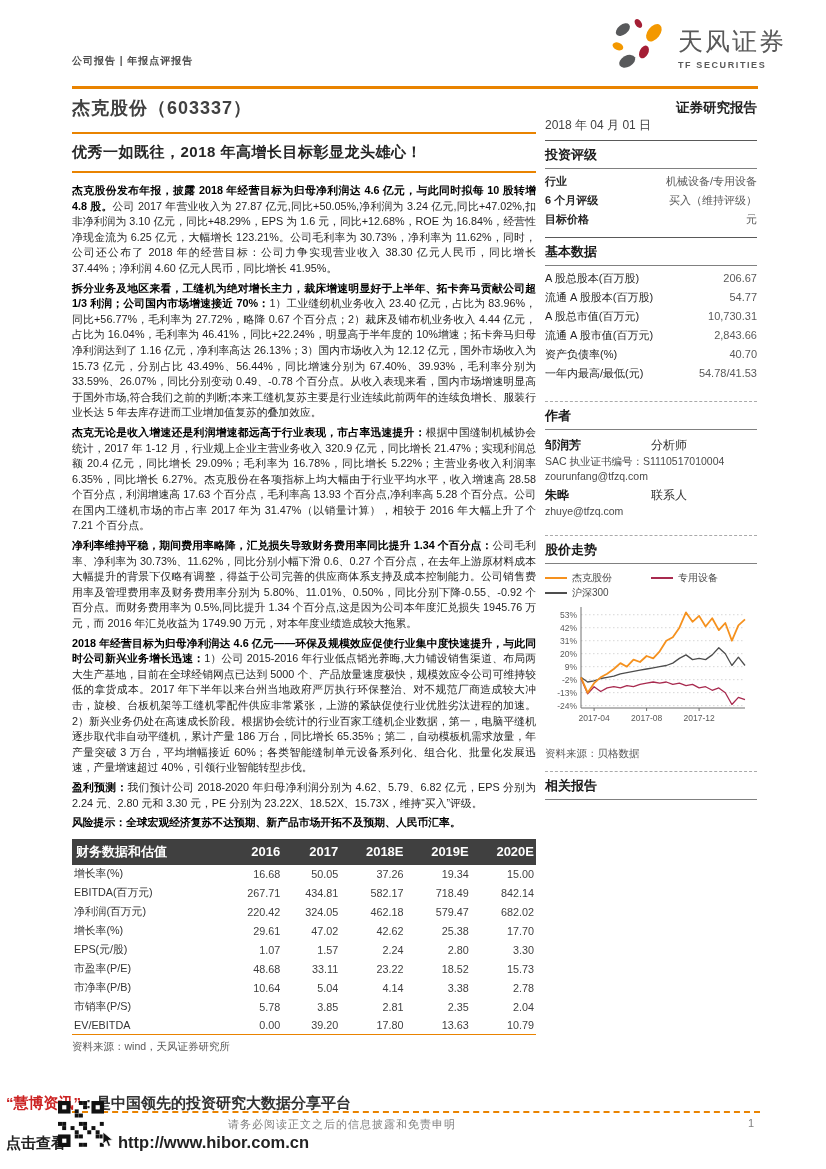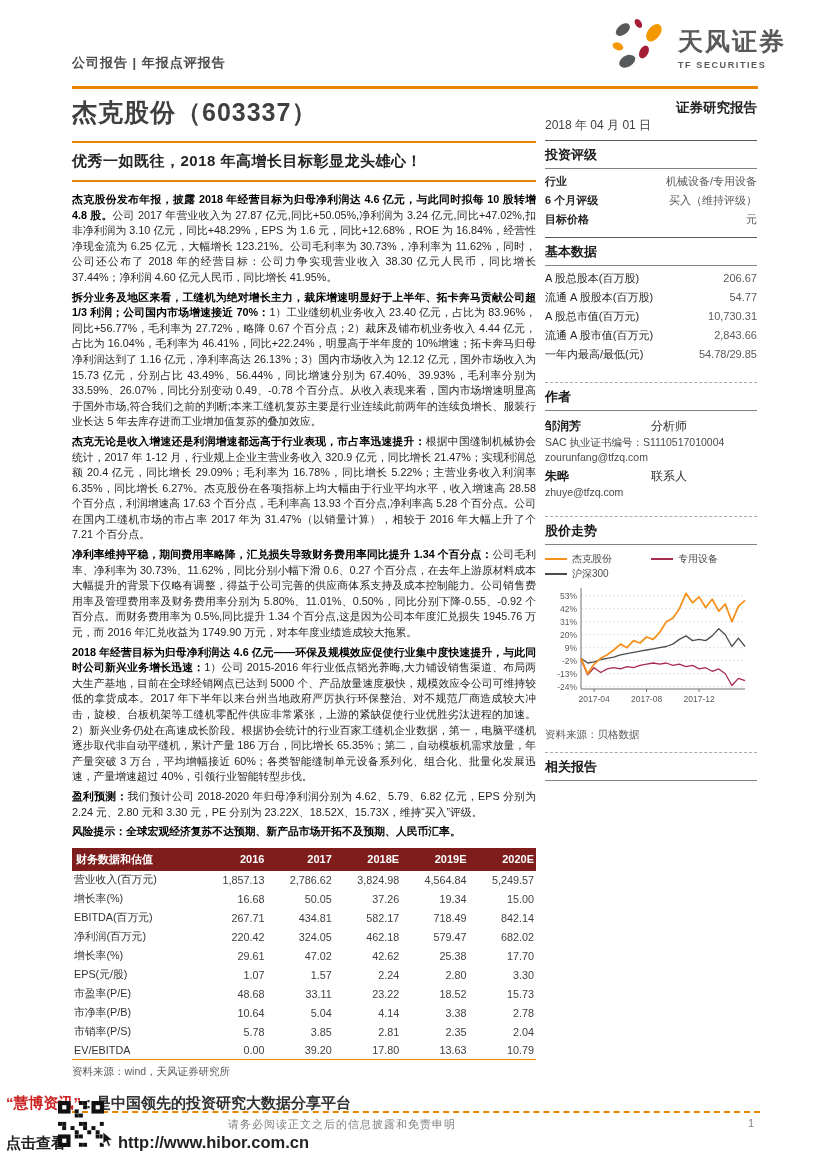--- a/index.html
+++ b/index.html
@@ -1,38 +1,38 @@
 <!DOCTYPE html>
 <html><head>
 <meta charset="utf-8">
 <style>
   * { box-sizing: border-box; margin: 0; padding: 0; }
   body { background:#e8e8e8; font-family:"Liberation Sans", sans-serif; }
   .page { position:relative; width:826px; height:1169px; margin:0 auto; background:#ffffff; overflow:hidden; color:#1a1a1a; }
 
   
-  .report-type { position:absolute; left:72px; top:54px; font-size:13px; font-weight:bold; color:#4d4d4d; letter-spacing:1px; }
+  .report-type { position:absolute; left:72px; top:54px; font-size:10px; font-weight:bold; color:#4d4d4d; letter-spacing:1px; }
   .logo { position:absolute; left:608px; top:16px; display:flex; align-items:center; }
   .logo-text { margin-left:8px; }
-  .logo-cn { font-size:25px; font-weight:bold; color:#595959; letter-spacing:2px; }
+  .logo-cn { font-size:25px; font-weight:normal; color:#595959; letter-spacing:2px; }
   .logo-en { font-size:9px; font-weight:bold; color:#595959; letter-spacing:1.6px; margin-top:2px; }
   .header-rule { position:absolute; left:72px; top:86px; width:686px; border-top:3px solid #e98300; }
 
   
   .main { position:absolute; left:72px; top:96px; width:464px; }
-  .doc-title { font-size:25px; font-weight:600; color:#404040; letter-spacing:1px; }
+  .doc-title { font-size:18px; font-weight:600; color:#404040; letter-spacing:1px; }
   .rule-orange { border-top:2px solid #e98300; margin:12px 0 0 0; }
   .headline { font-size:15px; font-weight:bold; color:#262626; margin:9px 0; letter-spacing:0.5px; }
   .paragraphs { margin-top:10px; }
   .paragraphs p { font-size:10.8px; line-height:15.6px; text-align:justify; color:#1f1f1f; margin-bottom:4px; }
   .paragraphs b { color:#000; }
 
   
   .fin-table { width:100%; border-collapse:collapse; margin-top:8px; }
-  .fin-table th { background:#7f1d1d; color:#fff; font-size:11px; font-weight:bold; padding:4px 2px; }
+  .fin-table th { background:#404040; color:#fff; font-size:13px; font-weight:bold; padding:4px 2px; }
   .fin-table th:first-child { text-align:left; padding-left:4px; }
   .fin-table th.num, .fin-table td.num { text-align:right; }
   .fin-table td { font-size:10.8px; color:#404040; padding:2.5px 2px; }
   .fin-table td:first-child { text-align:left; padding-left:2px; color:#333; }
   .fin-table tbody tr:last-child td { border-bottom:1.5px solid #e98300; }
   .source-note { font-size:10.5px; color:#595959; margin-top:5px; }
 
   
   .sidebar { position:absolute; left:545px; top:99px; width:212px; }
   .report-label { text-align:right; font-size:13.5px; font-weight:bold; color:#1f1f1f; }
@@ -114,28 +114,20 @@
             <th>财务数据和估值</th>
             <th class="num">2016</th>
             <th class="num">2017</th>
             <th class="num">2018E</th>
             <th class="num">2019E</th>
             <th class="num">2020E</th>
           </tr>
         </thead>
       <tbody>
           <tr>
-            <td>营业收入(百万元)</td>
-            <td class="num">1,857.13</td>
-            <td class="num">2,786.62</td>
-            <td class="num">3,824.98</td>
-            <td class="num">4,564.84</td>
-            <td class="num">5,249.57</td>
-          </tr>
-          <tr>
             <td>增长率(%)</td>
             <td class="num">16.68</td>
             <td class="num">50.05</td>
             <td class="num">37.26</td>
             <td class="num">19.34</td>
             <td class="num">15.00</td>
           </tr>
           <tr>
             <td>EBITDA(百万元)</td>
             <td class="num">267.71</td>
@@ -240,22 +232,26 @@
           </div>
           <div class="kv-row">
             <span class="k">A 股总市值(百万元)</span>
             <span class="v">10,730.31</span>
           </div>
           <div class="kv-row">
             <span class="k">流通 A 股市值(百万元)</span>
             <span class="v">2,843.66</span>
           </div>
           <div class="kv-row">
+            <span class="k">资产负债率(%)</span>
+            <span class="v">40.70</span>
+          </div>
+          <div class="kv-row">
             <span class="k">一年内最高/最低(元)</span>
-            <span class="v">54.78/29.85</span>
+            <span class="v">54.78/41.53</span>
           </div>
         </div>
     </div>
 
     <div class="side-section dashed-top">
       <div class="side-heading">作者</div>
       <div class="author-block">
           <div class="author-line">
             <span class="author-name">邹润芳</span>
             <span class="author-role">分析师</span>

